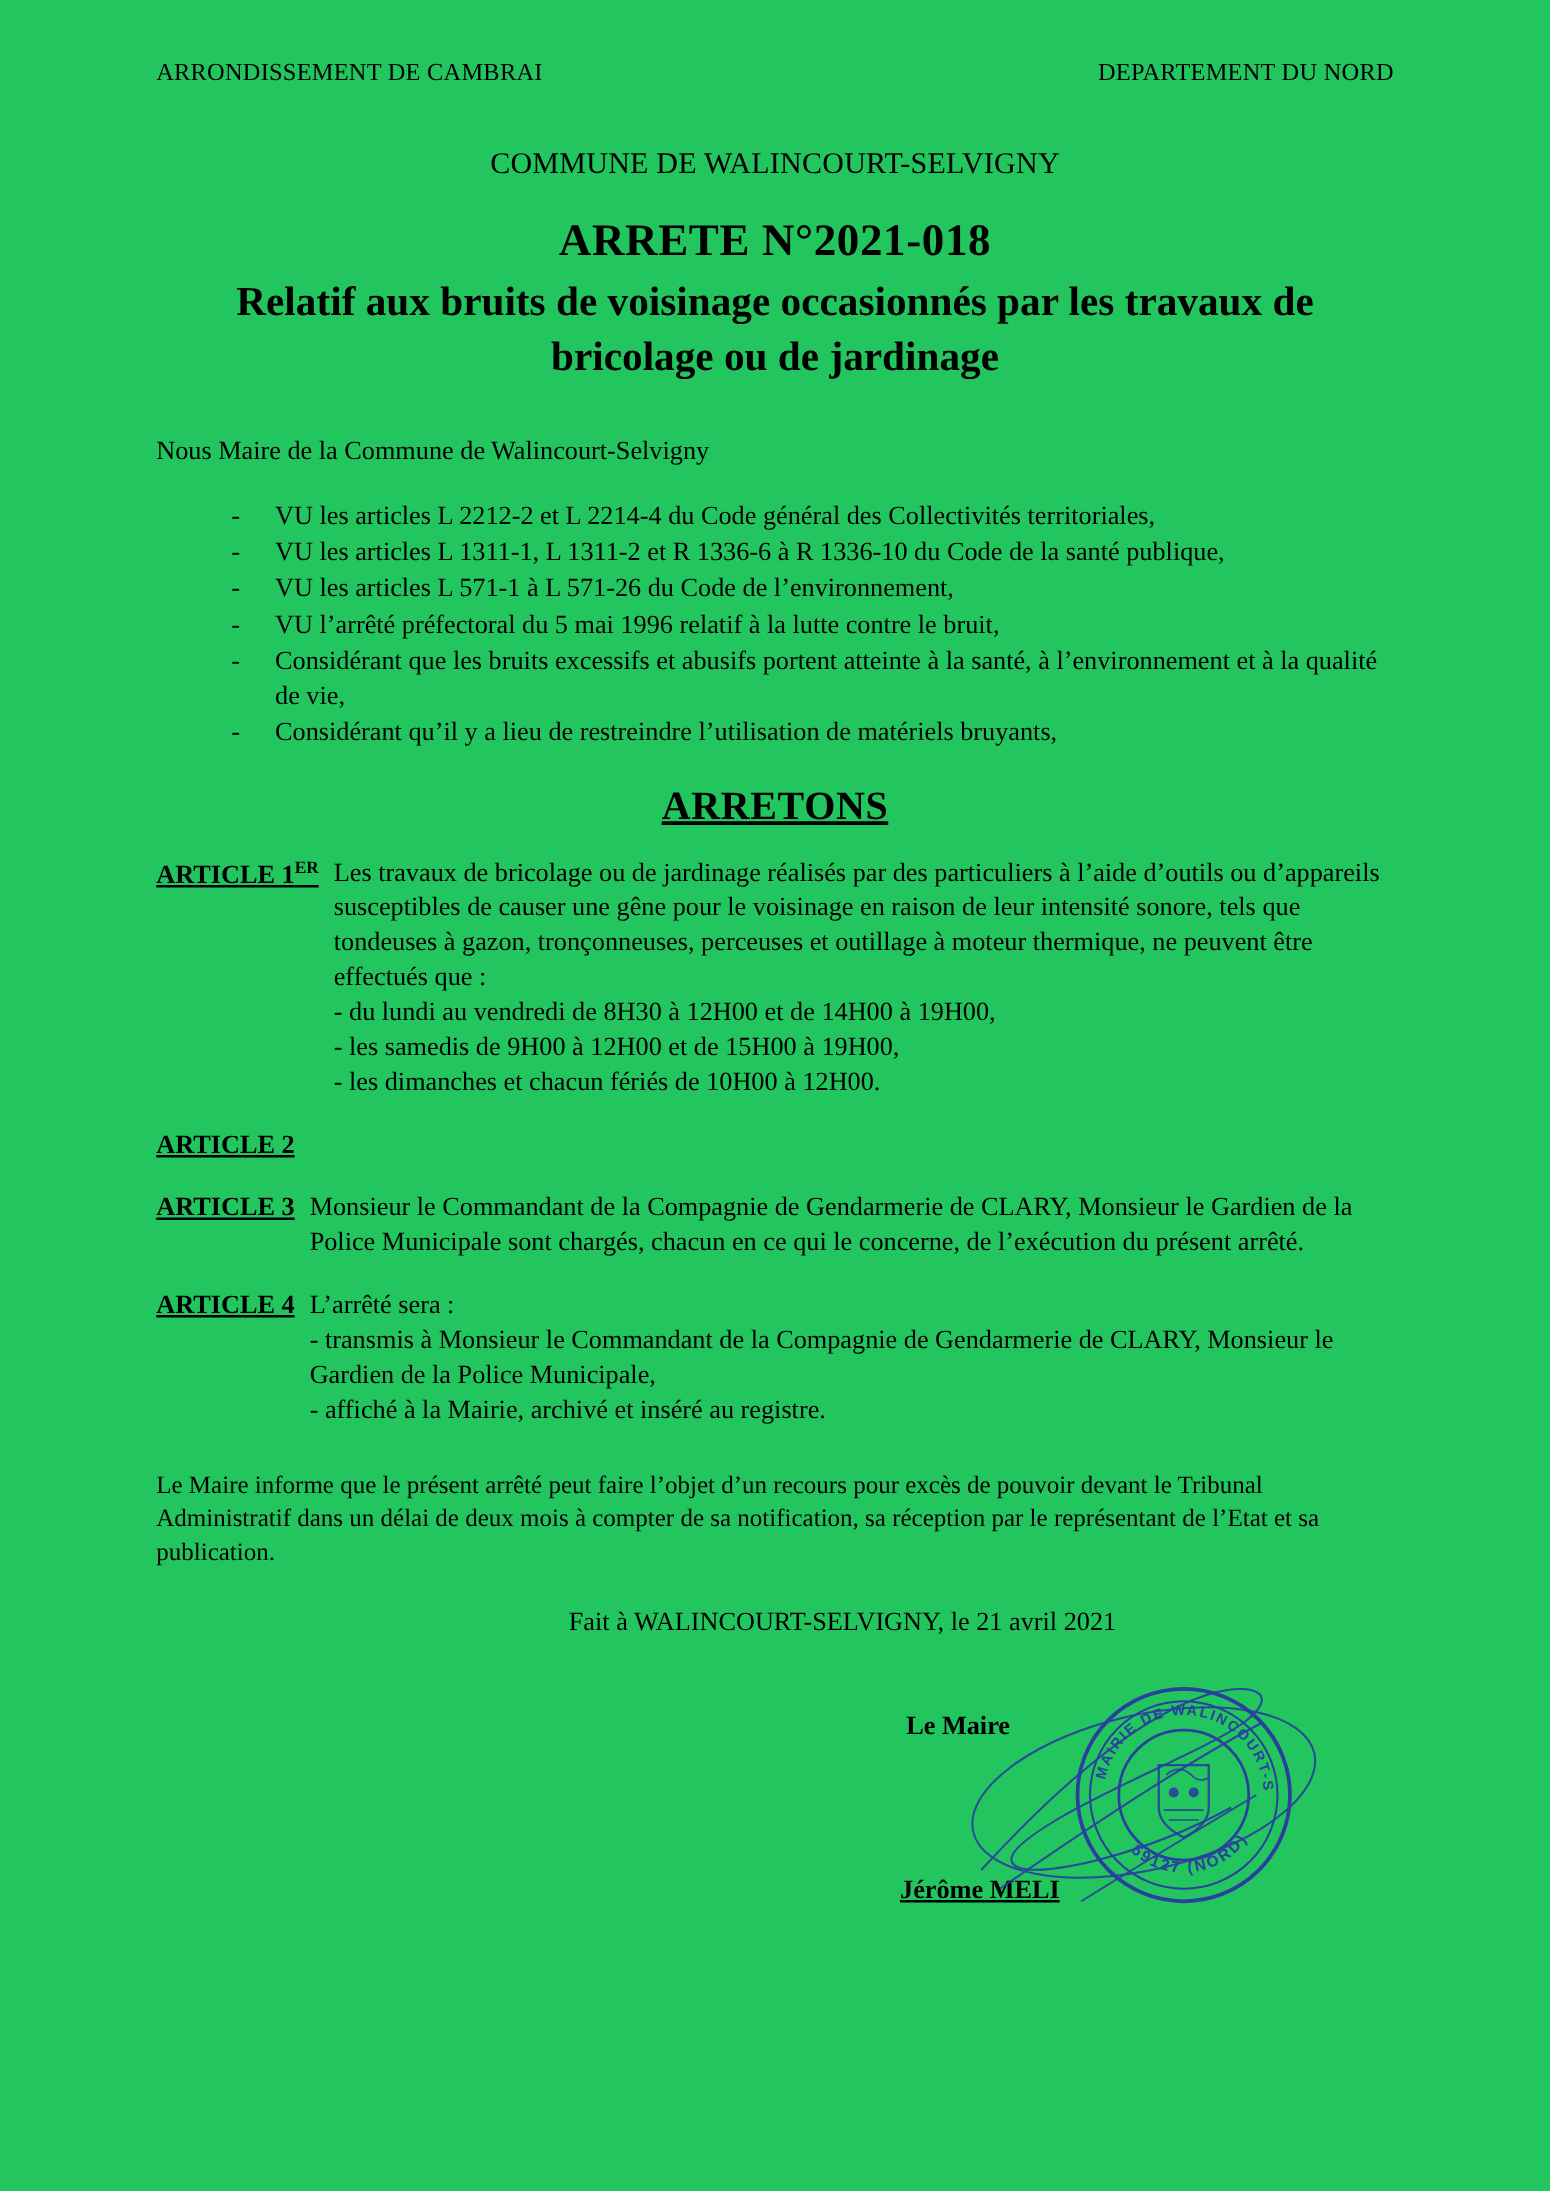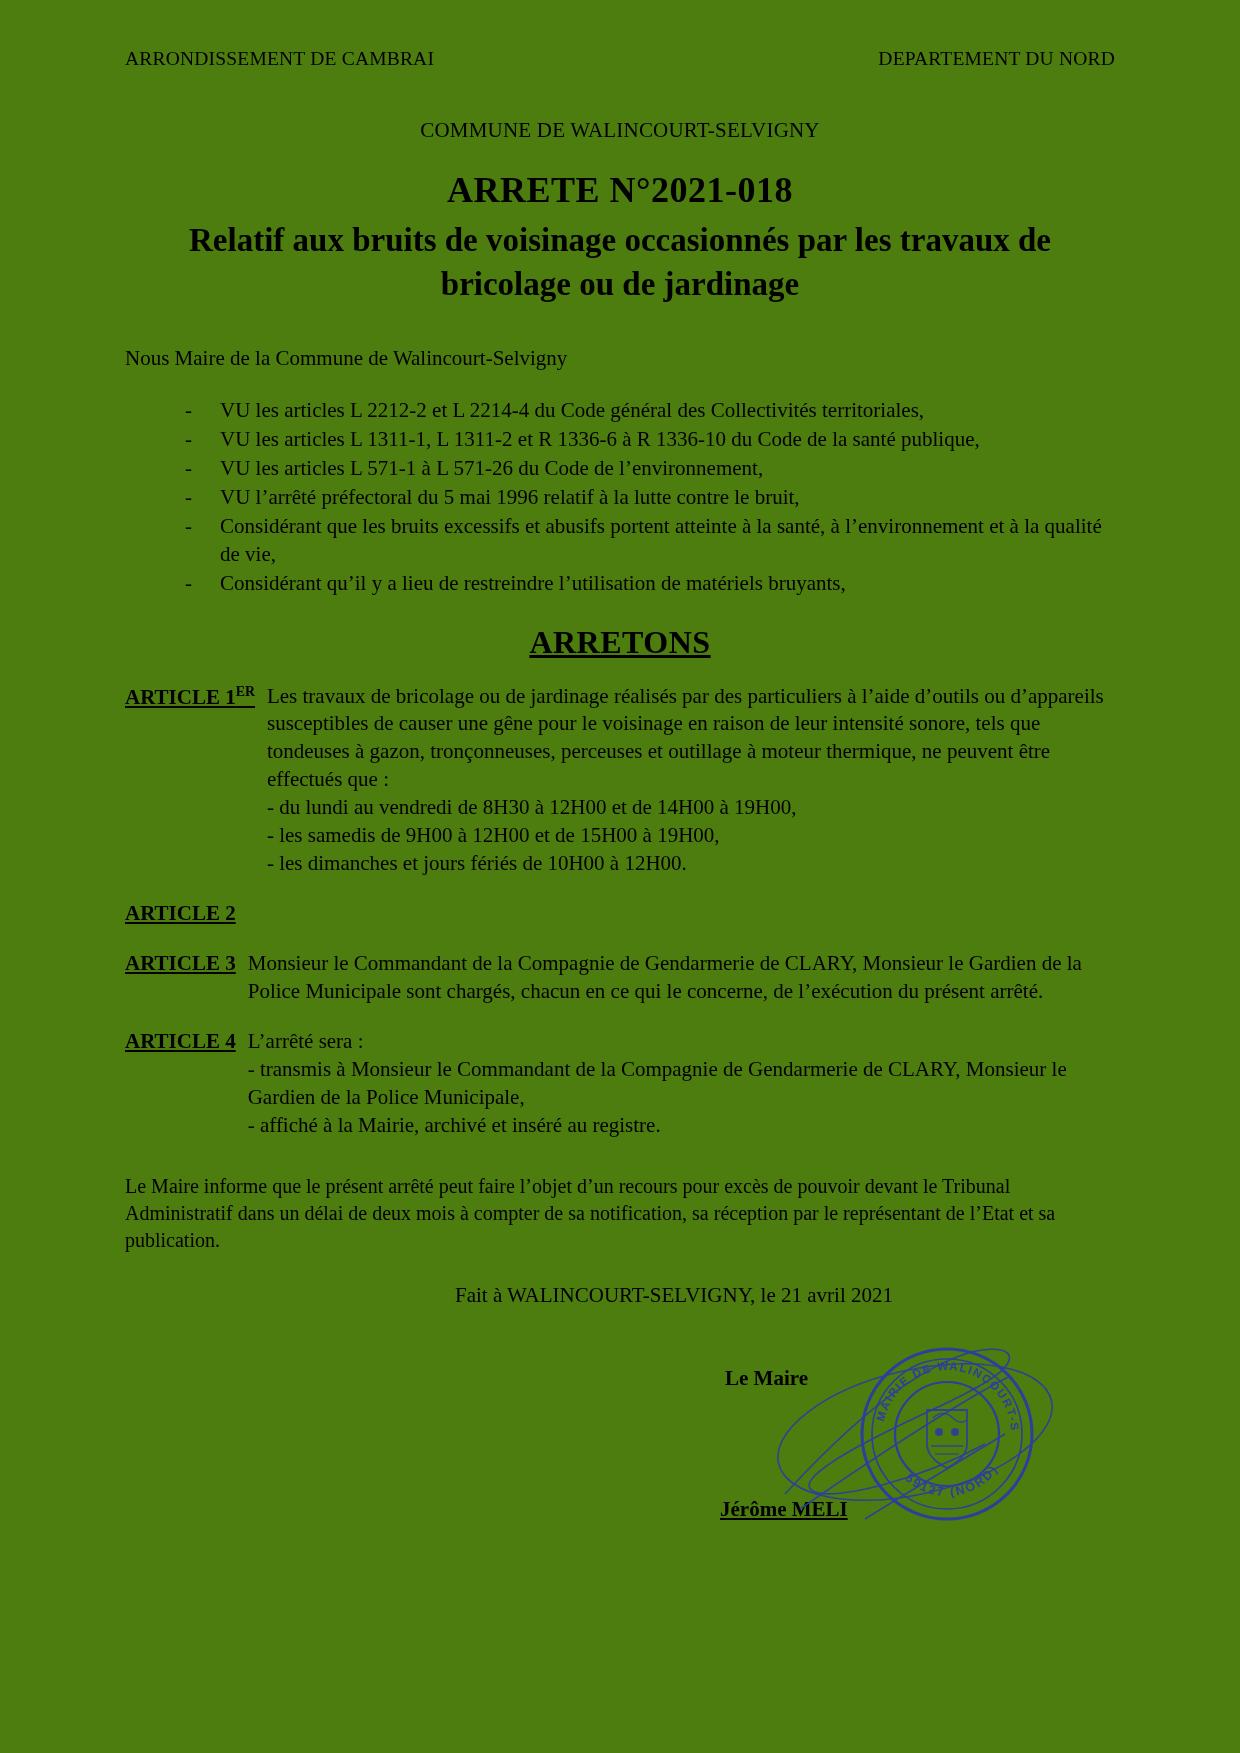--- a/index.html
+++ b/index.html
@@ -9,38 +9,38 @@
   }
   body {
     font-family: "Liberation Serif", serif;
     color: #000000;
   }
   .page {
     position: relative;
     width: 1240px;
     height: 1753px;
     margin: 0 auto;
-    background: #4d7c0f;
+    background: #22c55e;
     overflow: hidden;
   }
   .content {
     position: absolute;
     left: 125px;
     top: 48px;
     width: 990px;
   }
   .header-row {
     display: flex;
     justify-content: space-between;
     font-size: 19.5px;
     letter-spacing: 0.2px;
   }
   .commune-line {
     text-align: center;
-    font-size: 21px;
+    font-size: 24px;
     margin-top: 48px;
     letter-spacing: 0.2px;
   }
   .title-main {
     text-align: center;
     font-weight: bold;
     font-size: 36px;
     margin-top: 26px;
     letter-spacing: 0.5px;
   }
@@ -177,21 +177,21 @@
     </ul>
 
     <div class="arretons">ARRETONS</div>
 
     <div class="article">
       <div class="art-label"><span>ARTICLE 1</span><sup>ER</sup></div>
       <div class="art-body">
         <span class="line">Les travaux de bricolage ou de jardinage réalisés par des particuliers à l’aide d’outils ou d’appareils susceptibles de causer une gêne pour le voisinage en raison de leur intensité sonore, tels que tondeuses à gazon, tronçonneuses, perceuses et outillage à moteur thermique, ne peuvent être effectués que :</span>
         <span class="line">- du lundi au vendredi de 8H30 à 12H00 et de 14H00 à 19H00,</span>
         <span class="line">- les samedis de 9H00 à 12H00 et de 15H00 à 19H00,</span>
-        <span class="line">- les dimanches et jours fériés de 10H00 à 12H00.</span>
+        <span class="line">- les dimanches et chacun fériés de 10H00 à 12H00.</span>
       </div>
     </div>
 
     <div class="article">
       <div class="art-label"><span>ARTICLE 2</span></div>
     </div>
 
     <div class="article">
       <div class="art-label"><span>ARTICLE 3</span></div>
       <div class="art-body">

